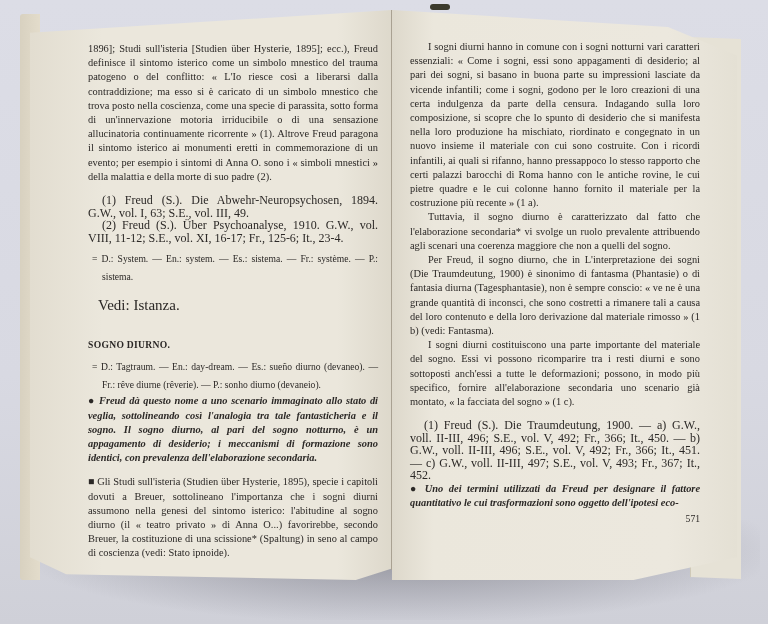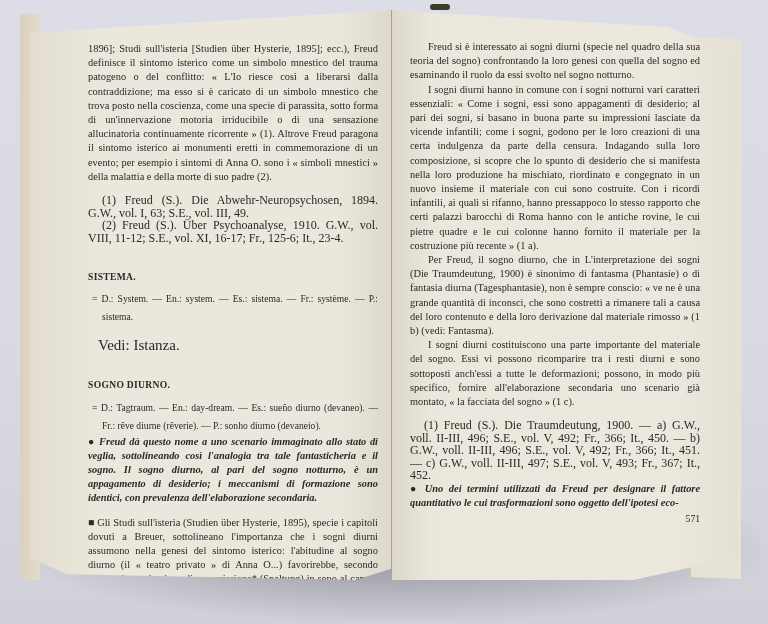--- a/index.html
+++ b/index.html
@@ -68,39 +68,38 @@
 <div class="clip"></div>
 
 <div class="page left">
   <div class="content">
     <p>1896]; Studi sull'isteria [Studien über Hysterie, 1895]; ecc.), Freud definisce il sintomo isterico come un simbolo mnestico del trauma patogeno o del conflitto: « L'Io riesce così a liberarsi dalla contraddizione; ma esso si è caricato di un simbolo mnestico che trova posto nella coscienza, come una specie di parassita, sotto forma di un'innervazione motoria irriducibile o di una sensazione allucinatoria continuamente ricorrente » (1). Altrove Freud paragona il sintomo isterico ai monumenti eretti in commemorazione di un evento; per esempio i sintomi di Anna O. sono i « simboli mnestici » della malattia e della morte di suo padre (2).</p>
     <div class="fn">
       <p>(1) Freud (S.). Die Abwehr-Neuropsychosen, 1894. G.W., vol. I, 63; S.E., vol. III, 49.</p>
       <p>(2) Freud (S.). Über Psychoanalyse, 1910. G.W., vol. VIII, 11-12; S.E., vol. XI, 16-17; Fr., 125-6; It., 23-4.</p>
     </div>
 
-    <p class="head">SISTEMA.</p>
     <p class="equiv">= D.: System. — En.: system. — Es.: sistema. — Fr.: système. — P.: sistema.</p>
     <p class="vedi">Vedi: Istanza.</p>
 
     <p class="head">SOGNO DIURNO.</p>
     <p class="equiv">= D.: Tagtraum. — En.: day-dream. — Es.: sueño diurno (devaneo). — Fr.: rêve diurne (rêverie). — P.: sonho diurno (devaneio).</p>
     <p class="bullet">● Freud dà questo nome a uno scenario immaginato allo stato di veglia, sottolineando così l'analogia tra tale fantasticheria e il sogno. Il sogno diurno, al pari del sogno notturno, è un appagamento di desiderio; i meccanismi di formazione sono identici, con prevalenza dell'elaborazione secondaria.</p>
     <p class="sq">■ Gli Studi sull'isteria (Studien über Hysterie, 1895), specie i capitoli dovuti a Breuer, sottolineano l'importanza che i sogni diurni assumono nella genesi del sintomo isterico: l'abitudine al sogno diurno (il « teatro privato » di Anna O...) favorirebbe, secondo Breuer, la costituzione di una scissione* (Spaltung) in seno al campo di coscienza (vedi: Stato ipnoide).</p>
 
     <p class="pagenum">570</p>
   </div>
 </div>
 
 <div class="gutter"></div>
 
 <div class="page right">
   <div class="content">
-    <p class="ind">Freud si è interessato ai sogni diurni (specie nel quadro della sua teoria del sogno) confrontando la loro genesi con quella del sogno ed esaminando il ruolo da essi svolto nel sogno notturno.</p>
     <p class="ind">I sogni diurni hanno in comune con i sogni notturni vari caratteri essenziali: « Come i sogni, essi sono appagamenti di desiderio; al pari dei sogni, si basano in buona parte su impressioni lasciate da vicende infantili; come i sogni, godono per le loro creazioni di una certa indulgenza da parte della censura. Indagando sulla loro composizione, si scopre che lo spunto di desiderio che si manifesta nella loro produzione ha mischiato, riordinato e congegnato in un nuovo insieme il materiale con cui sono costruite. Con i ricordi infantili, ai quali si rifanno, hanno pressappoco lo stesso rapporto che certi palazzi barocchi di Roma hanno con le antiche rovine, le cui pietre quadre e le cui colonne hanno fornito il materiale per la costruzione più recente » (1 a).</p>
+    <p class="ind">Tuttavia, il sogno diurno è caratterizzato dal fatto che l'elaborazione secondaria* vi svolge un ruolo prevalente attribuendo agli scenari una coerenza maggiore che non a quelli del sogno.</p>
     <p class="ind">Per Freud, il sogno diurno, che in L'interpretazione dei sogni (Die Traumdeutung, 1900) è sinonimo di fantasma (Phantasie) o di fantasia diurna (Tagesphantasie), non è sempre conscio: « ve ne è una grande quantità di inconsci, che sono costretti a rimanere tali a causa del loro contenuto e della loro derivazione dal materiale rimosso » (1 b) (vedi: Fantasma).</p>
     <p class="ind">I sogni diurni costituiscono una parte importante del materiale del sogno. Essi vi possono ricomparire tra i resti diurni e sono sottoposti anch'essi a tutte le deformazioni; possono, in modo più specifico, fornire all'elaborazione secondaria uno scenario già montato, « la facciata del sogno » (1 c).</p>
     <div class="fn">
       <p>(1) Freud (S.). Die Traumdeutung, 1900. — a) G.W., voll. II-III, 496; S.E., vol. V, 492; Fr., 366; It., 450. — b) G.W., voll. II-III, 496; S.E., vol. V, 492; Fr., 366; It., 451. — c) G.W., voll. II-III, 497; S.E., vol. V, 493; Fr., 367; It., 452.</p>
     </div>
 
     <p class="bullet">● Uno dei termini utilizzati da Freud per designare il fattore quantitativo le cui trasformazioni sono oggetto dell'ipotesi eco-</p>
 
     <p class="pagenum">571</p>
   </div>

